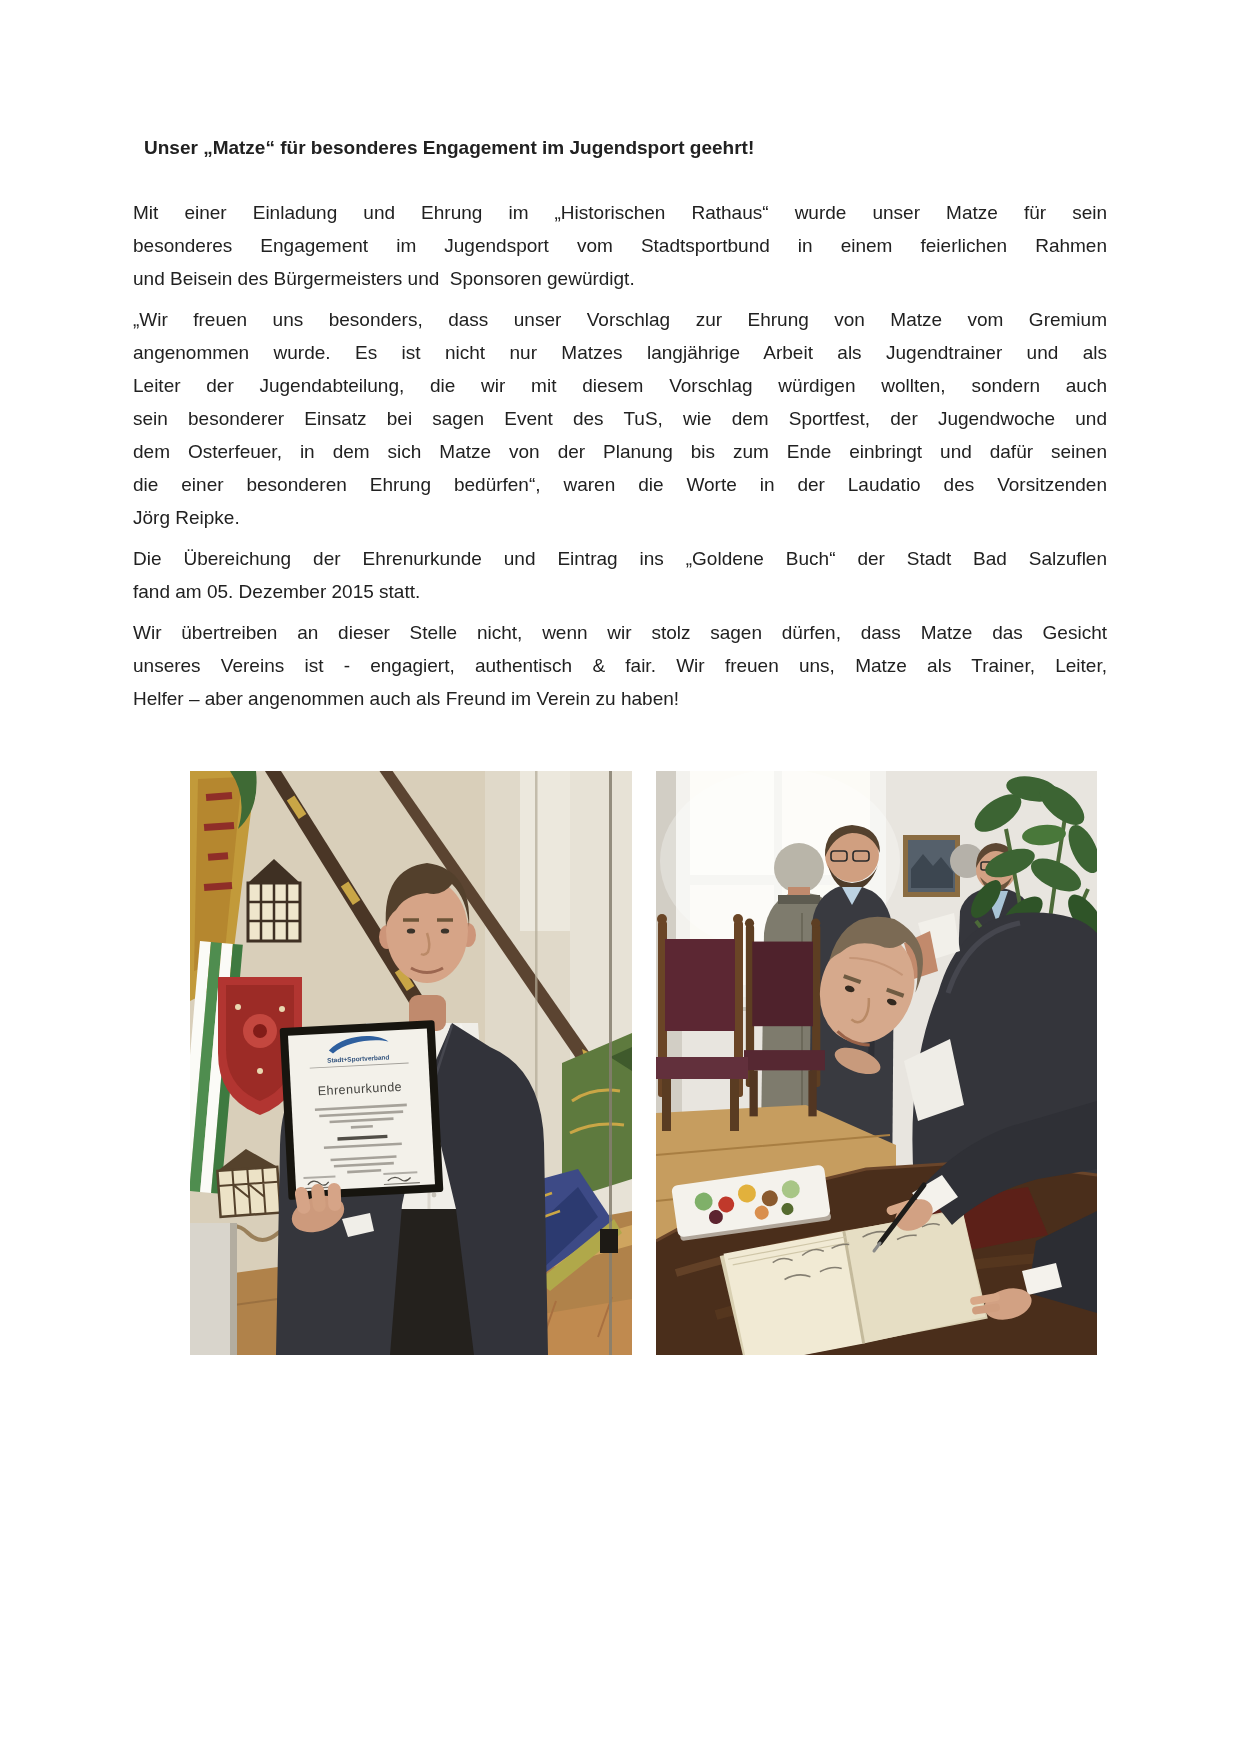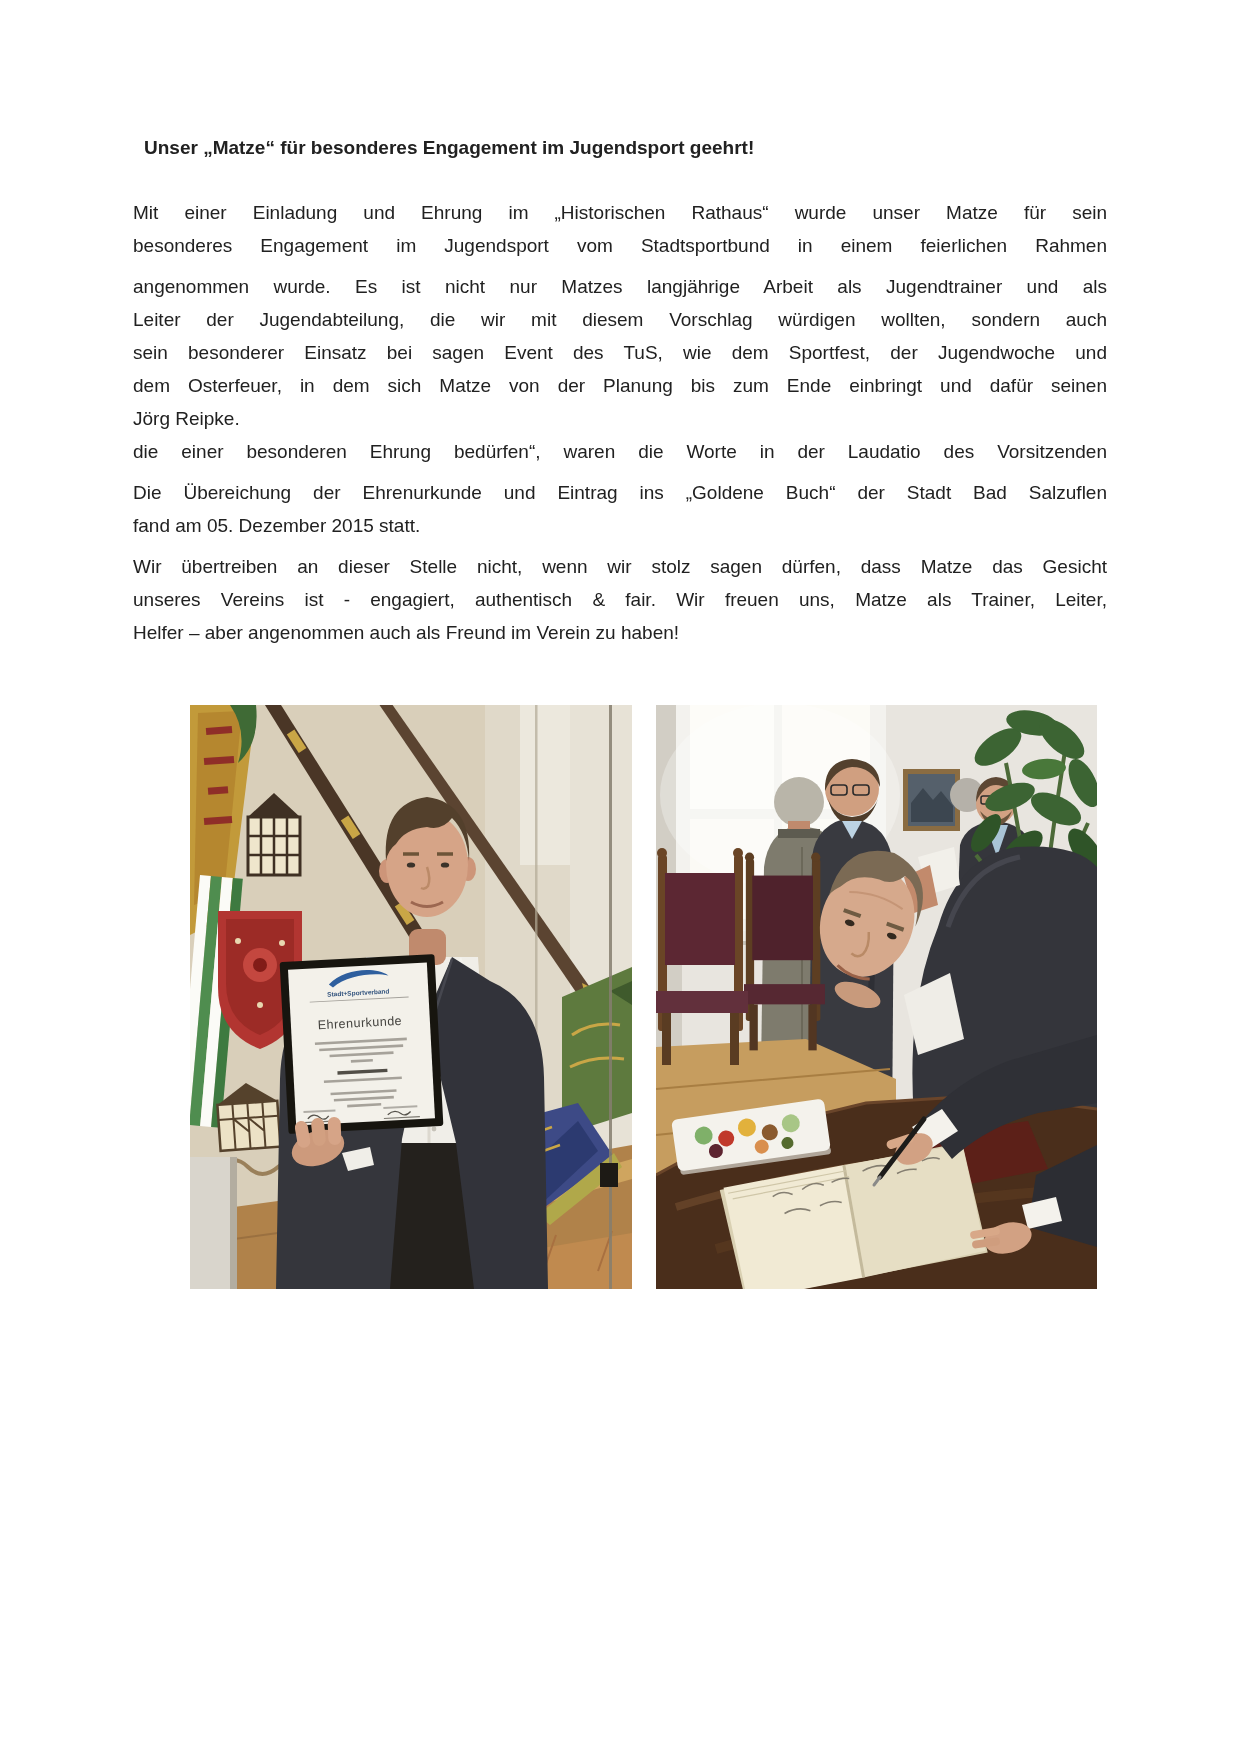--- a/index.html
+++ b/index.html
@@ -18,28 +18,30 @@
 </head>
 <body>
 
 <div class="content">
 
   <h1 class="doc-title">Unser „Matze“ für besonderes Engagement im Jugendsport geehrt!</h1>
 
   <div class="para">
       <div class="line">Mit einer Einladung und Ehrung im „Historischen Rathaus“ wurde unser Matze für sein</div>
       <div class="line">besonderes Engagement im Jugendsport vom Stadtsportbund in einem feierlichen Rahmen</div>
+      <div class="line last">und Beisein des Bürgermeisters und&nbsp; Sponsoren gewürdigt.</div>
     </div>
   <div class="para">
+      <div class="line">„Wir freuen uns besonders, dass unser Vorschlag zur Ehrung von Matze vom Gremium</div>
       <div class="line">angenommen wurde. Es ist nicht nur Matzes langjährige Arbeit als Jugendtrainer und als</div>
       <div class="line">Leiter der Jugendabteilung, die wir mit diesem Vorschlag würdigen wollten, sondern auch</div>
       <div class="line">sein besonderer Einsatz bei sagen Event des TuS, wie dem Sportfest, der Jugendwoche und</div>
       <div class="line">dem Osterfeuer, in dem sich Matze von der Planung bis zum Ende einbringt und dafür seinen</div>
+      <div class="line">die einer besonderen Ehrung bedürfen“, waren die Worte in der Laudatio des Vorsitzenden</div>
       <div class="line last">Jörg Reipke.</div>
-      <div class="line">die einer besonderen Ehrung bedürfen“, waren die Worte in der Laudatio des Vorsitzenden</div>
     </div>
   <div class="para">
       <div class="line">Die Übereichung der Ehrenurkunde und Eintrag ins „Goldene Buch“ der Stadt Bad Salzuflen</div>
       <div class="line last">fand am 05. Dezember 2015 statt.</div>
     </div>
   <div class="para">
       <div class="line">Wir übertreiben an dieser Stelle nicht, wenn wir stolz sagen dürfen, dass Matze das Gesicht</div>
       <div class="line">unseres Vereins ist - engagiert, authentisch &amp; fair. Wir freuen uns, Matze als Trainer, Leiter,</div>
       <div class="line last">Helfer – aber angenommen auch als Freund im Verein zu haben!</div>
     </div>

